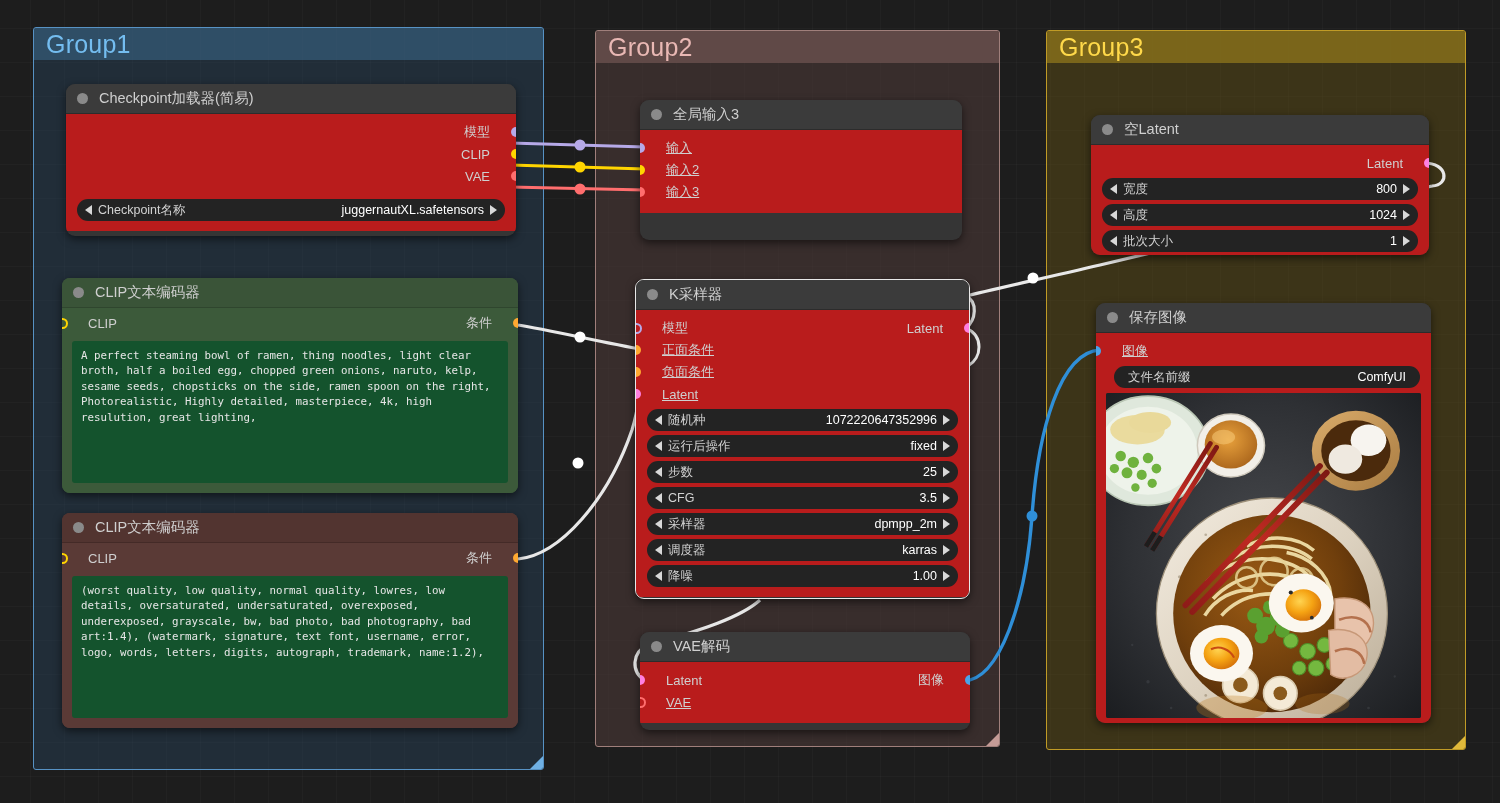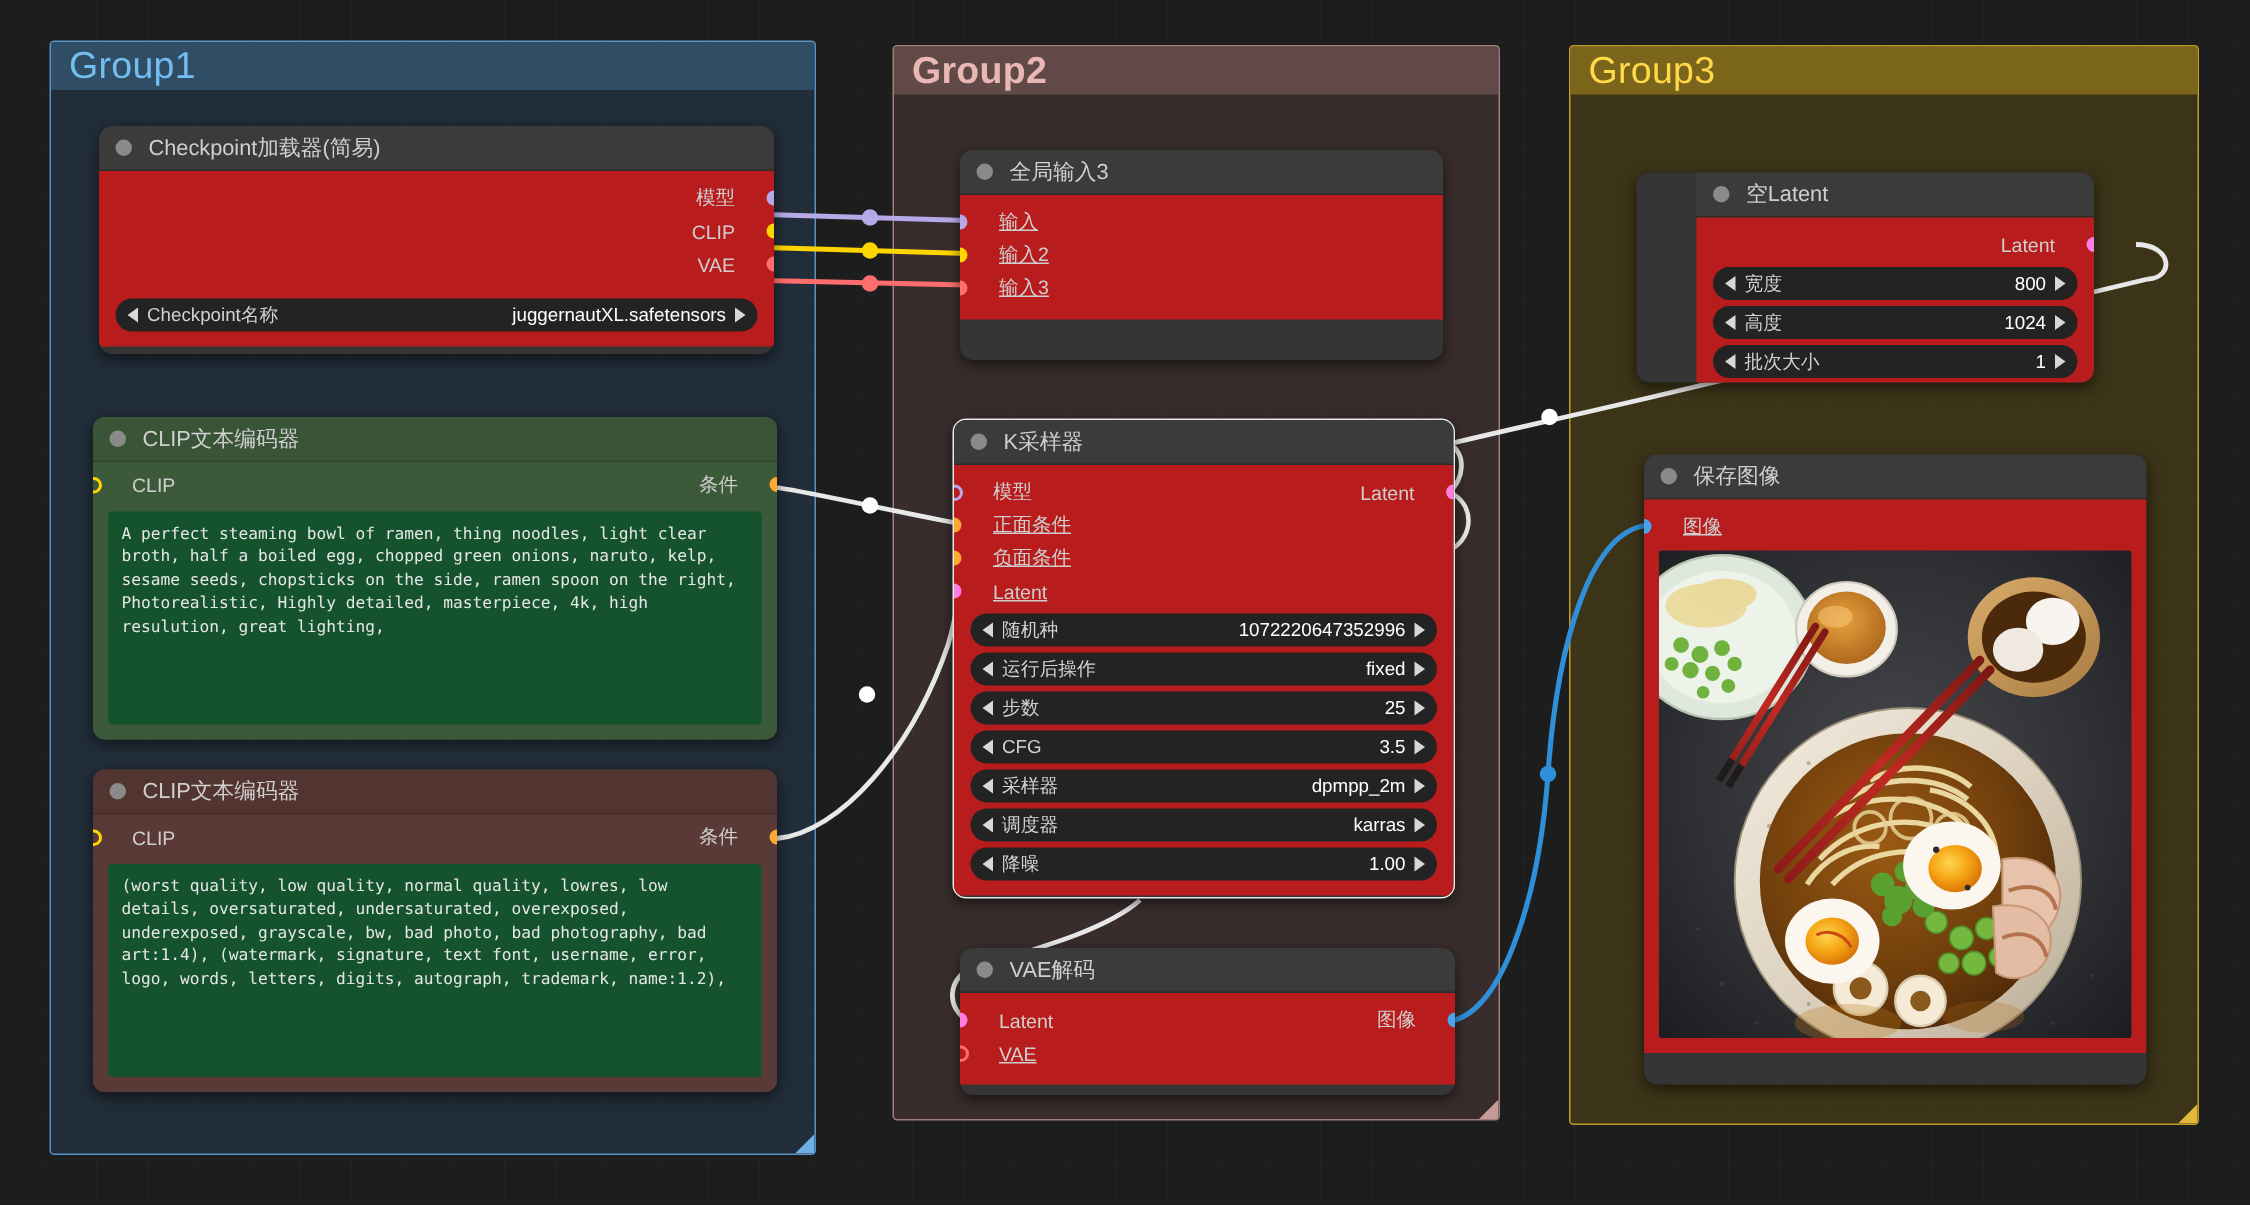--- a/index.html
+++ b/index.html
@@ -41,21 +41,21 @@
     border-width: 0 0 13px 13px;
   }
 
   #group1 { left: 33px; top: 27px; width: 511px; height: 743px;
             border: 1px solid #5792c4; background: rgba(40,70,95,0.42); }
   #group1 .group-head { background: rgba(60,105,140,0.55); color: #74bdf0; }
   #group1 .group-resize { border-color: transparent transparent #6fb0e3 transparent; }
 
   #group2 { left: 595px; top: 30px; width: 405px; height: 717px;
             border: 1px solid #a07f7b; background: rgba(78,58,56,0.55); }
-  #group2 .group-head { background: rgba(110,83,80,0.75); color: #e9b8b4; font-weight: bold; }
+  #group2 .group-head { background: rgba(110,83,80,0.75); color: #e9b8b4; }
   #group2 .group-resize { border-color: transparent transparent #c49b96 transparent; }
 
   #group3 { left: 1046px; top: 30px; width: 420px; height: 720px;
             border: 1px solid #c09b26; background: rgba(92,76,20,0.50); }
   #group3 .group-head { background: rgba(138,114,27,0.80); color: #ffd94a; }
   #group3 .group-resize { border-color: transparent transparent #e0b93a transparent; }
 
   
   #links { position: absolute; left:0; top:0; width:1500px; height:803px; pointer-events:none; }
 
@@ -152,21 +152,21 @@
 
   #n-neg { left: 62px; top: 513px; width: 456px; height: 215px;
            background: #5a3a36; border-radius: 8px; }
   #n-neg .node-head { background: #523430; border-bottom: 1px solid #442a27; }
   #n-neg .node-body { background: #5a3a36; padding-top: 4px; }
   #n-neg .textbox { height: 142px; overflow: hidden; }
 
   #n-gin { left: 640px; top: 100px; width: 322px; height: 140px; }
   #n-ks  { left: 635px; top: 279px; width: 335px; height: 320px; }
   #n-vae { left: 640px; top: 632px; width: 330px; height: 98px; }
-  #n-lat { left: 1091px; top: 115px; width: 305px; height: 140px; padding-left: 40px; }
+  #n-lat { left: 1091px; top: 115px; width: 338px; height: 140px; }
   #n-save{ left: 1096px; top: 303px; width: 335px; height: 420px; }
 
   
   .preview {
     margin: 5px 10px 0 10px;
     height: 325px;
     border-radius: 2px;
     overflow: hidden;
     position: relative;
     background: #2a2d31;
@@ -444,20 +444,24 @@
 
   <div class="node" id="n-save">
     <div class="node-head">
       <span class="node-dot"></span>
       <span>保存图像</span>
     </div>
     <div class="node-body">
       <div class="slot in" style="color:#4aa3e8">
         <span class="pin solid"></span>
         <span class="lbl">图像</span>
+      </div>
+      <div class="wrow" style="margin-left:18px">
+        <span class="name">文件名前缀</span>
+        <span class="val">ComfyUI</span>
       </div>
 
       <div class="preview">
         <svg class="ramen-img" viewBox="0 0 300 325" preserveAspectRatio="xMidYMid slice">
           <defs>
             <radialGradient id="tabletop" cx="50%" cy="45%" r="78%">
               <stop offset="0%" stop-color="#46484c"></stop>
               <stop offset="55%" stop-color="#2e3034"></stop>
               <stop offset="100%" stop-color="#16181b"></stop>
             </radialGradient>

